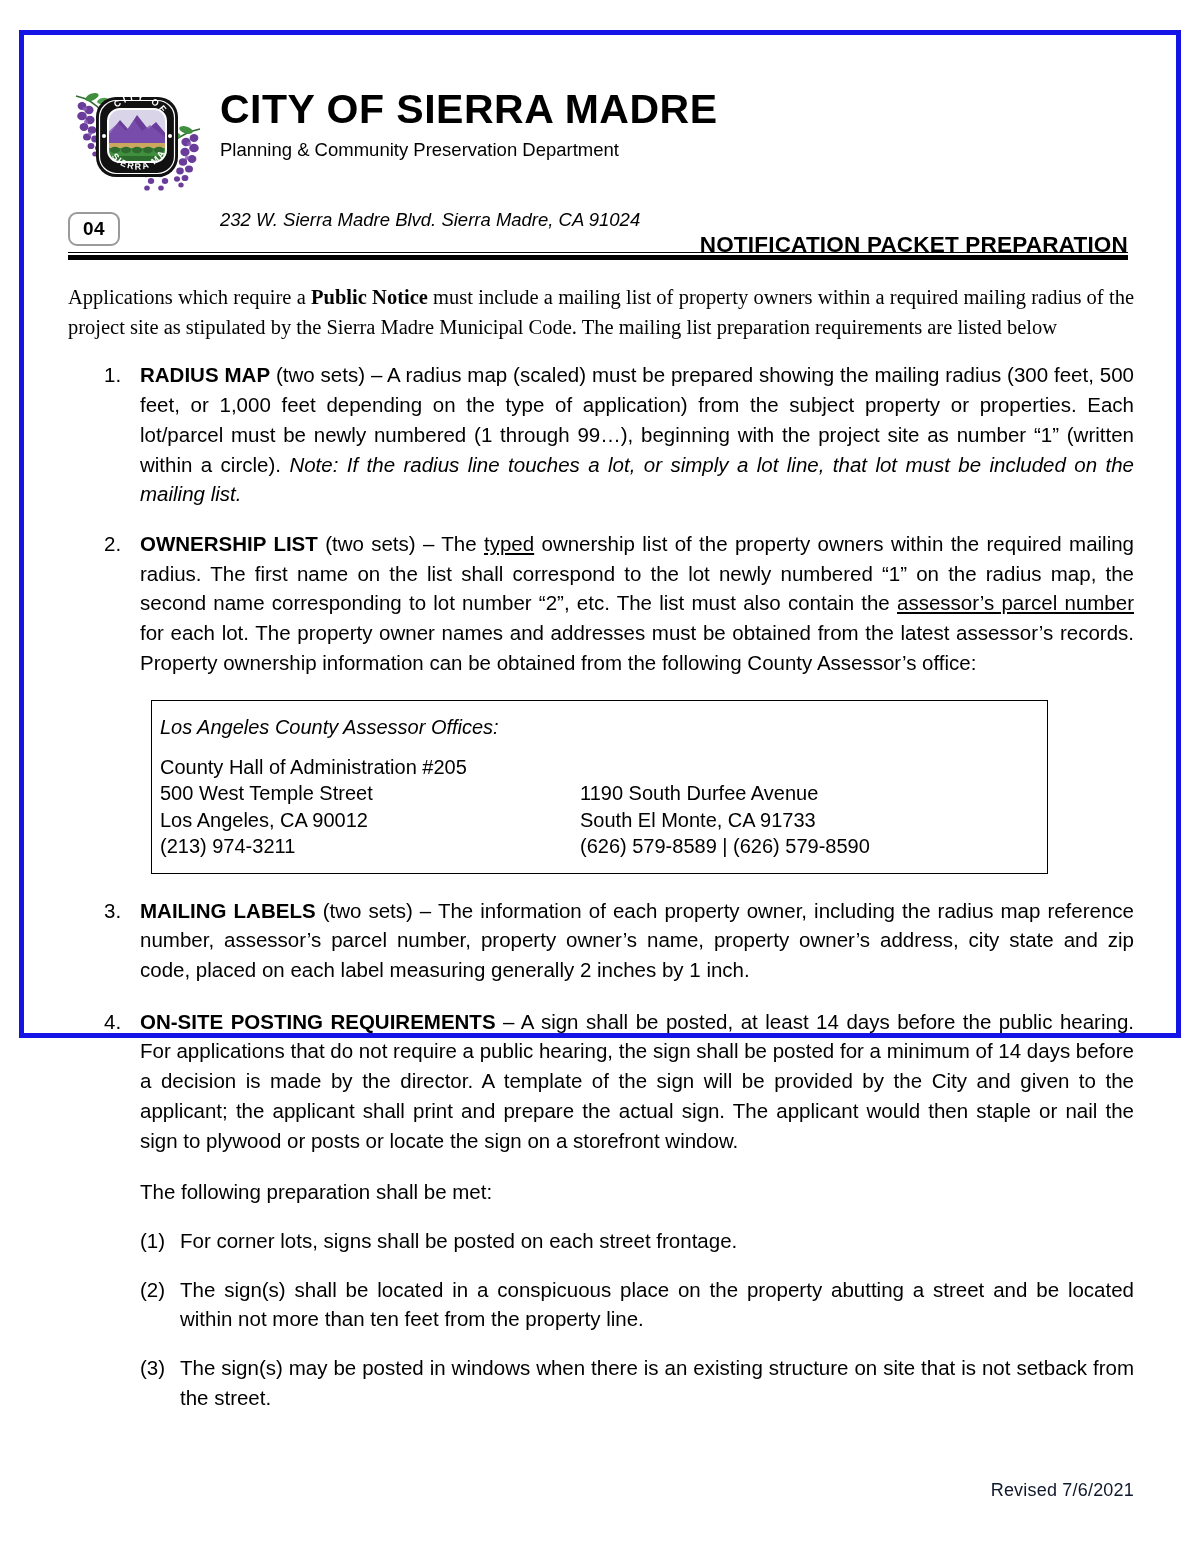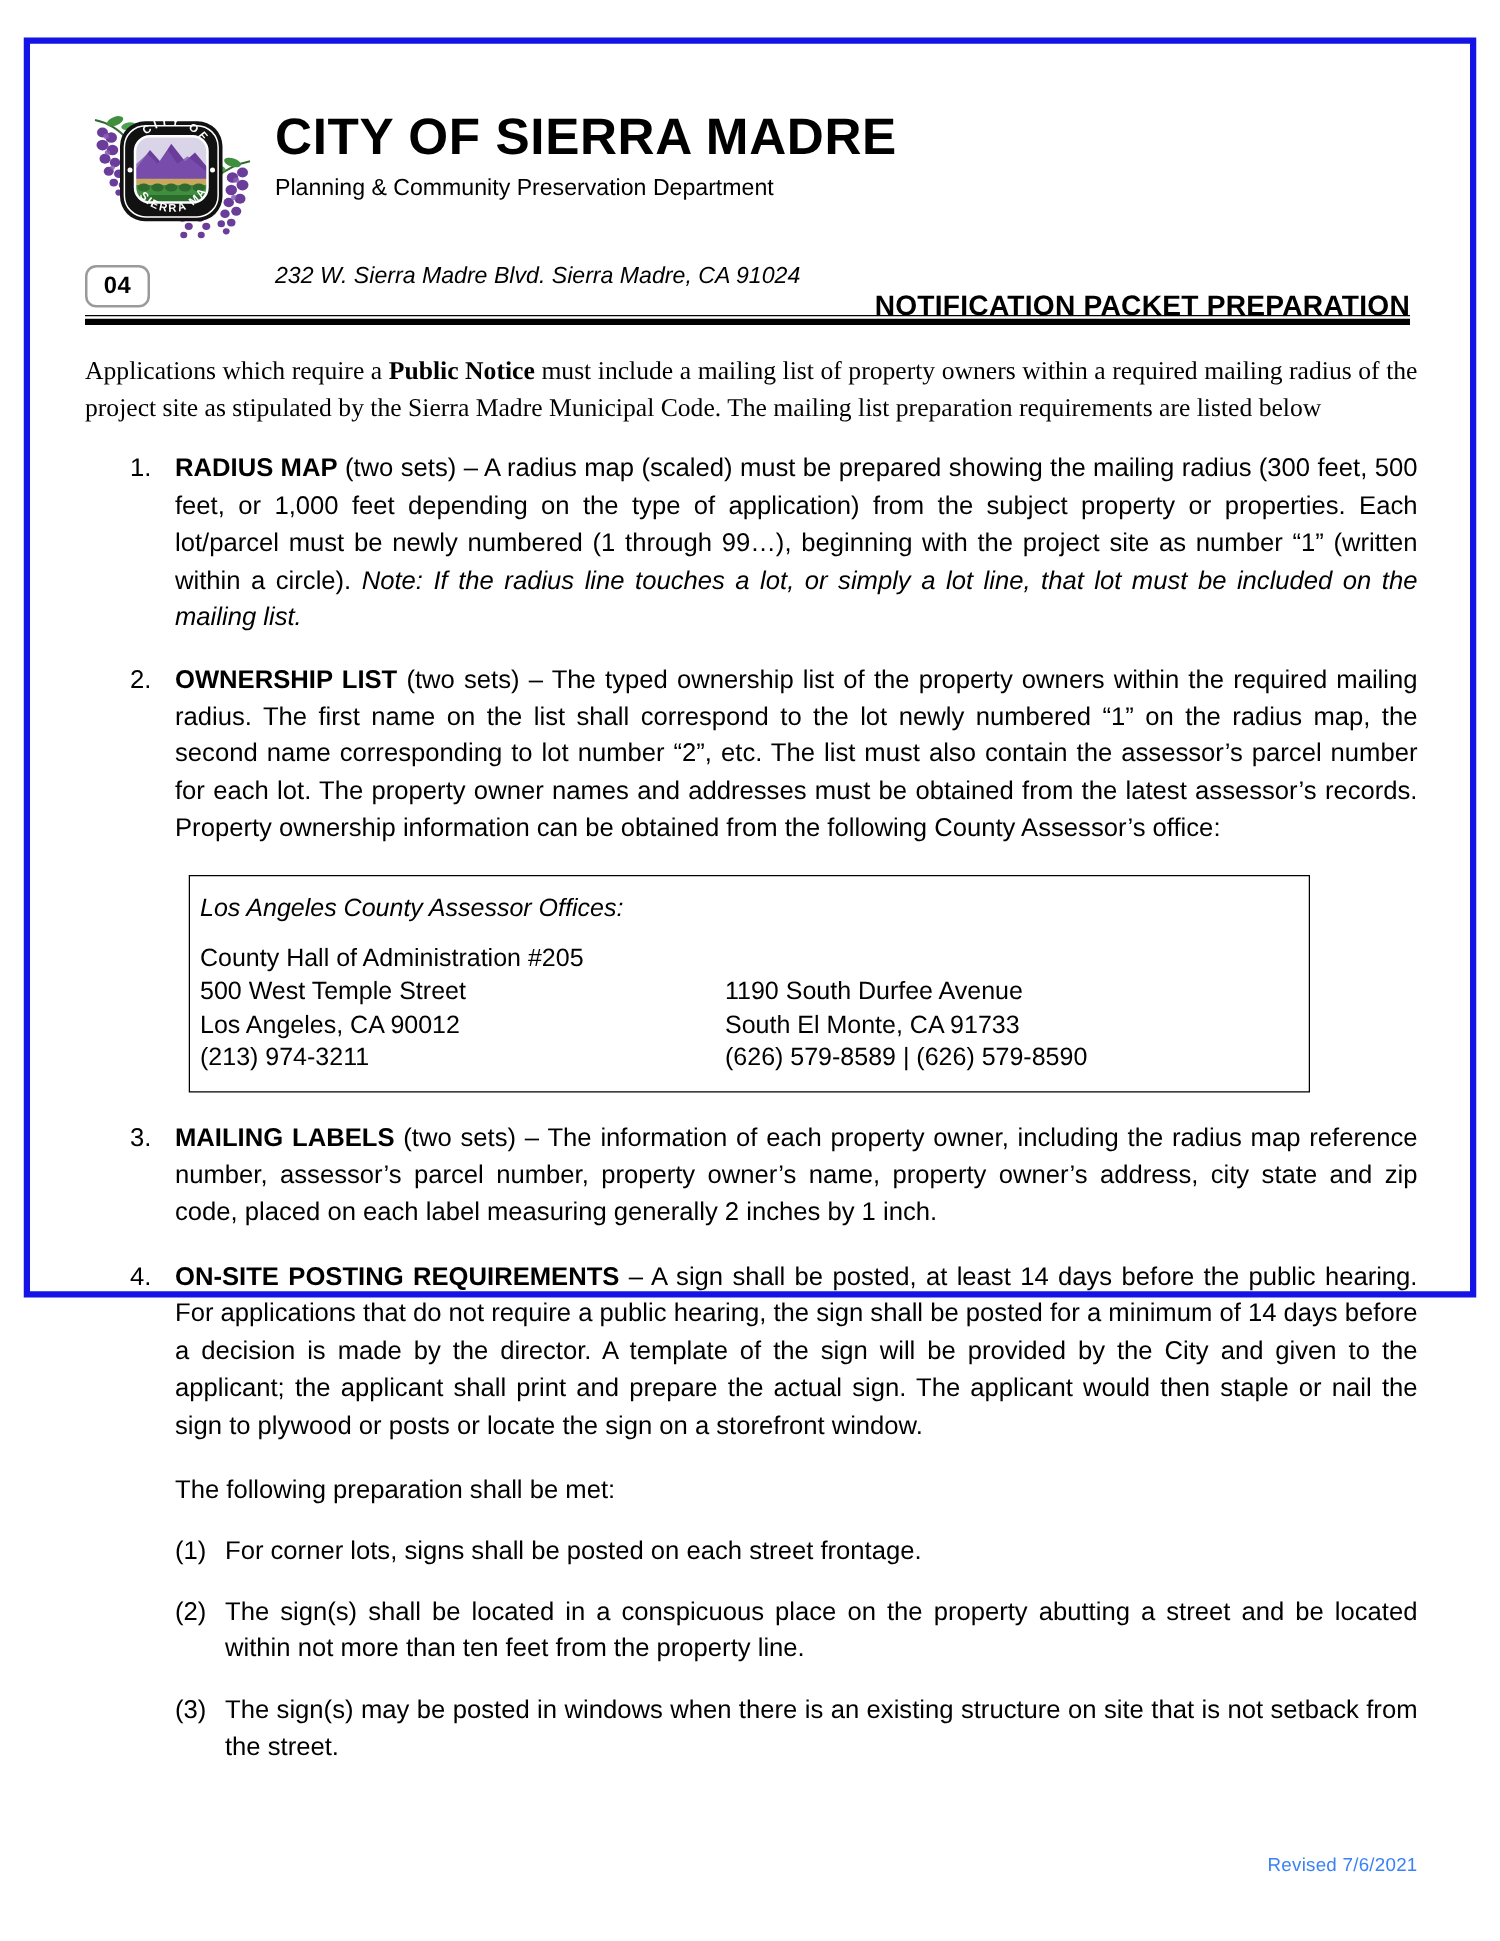--- a/index.html
+++ b/index.html
@@ -112,21 +112,21 @@
   .para {
     font-size: 20.5px;
     line-height: 1.45;
     text-align: justify;
     text-justify: inter-word;
     margin-bottom: 18px;
     font-family: Liberation Serif, serif;
   }
   .bold { font-weight: bold; }
   .ital { font-style: italic; }
-  .uline { }
+  .uline { text-decoration: underline; }
 
   
   .numlist { margin: 0; padding: 0; list-style: none; }
   .numitem {
     position: relative;
     padding-left: 72px;
     font-size: 20.5px;
     line-height: 1.45;
     text-align: justify;
     text-justify: inter-word;
@@ -174,22 +174,22 @@
   .plainpara {
     font-size: 20.5px;
     line-height: 1.45;
     margin-bottom: 19px;
   }
 
   
   #footer-revised {
     position: absolute;
     right: 66px; bottom: 52px;
-    font-size: 15px;
-    color: #3b82f6;
+    font-size: 18px;
+    color: #0f172a;
     letter-spacing: 0.2px;
   }
 
   
   .numitem, .para, .subpara { text-align-last: left; }
 </style>
 </head>
 <body>
 
 <div id="page">

